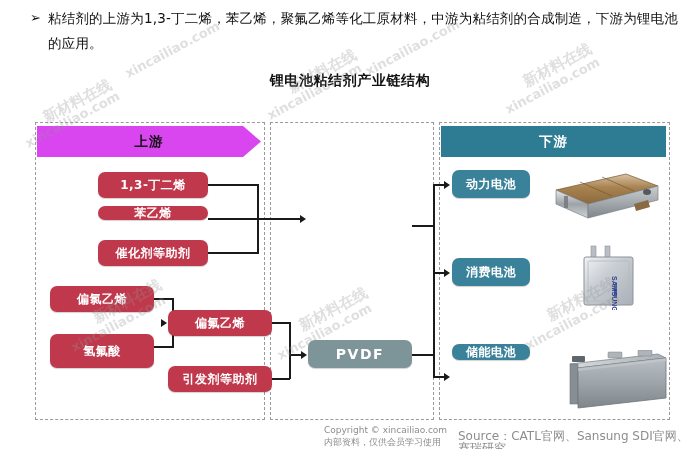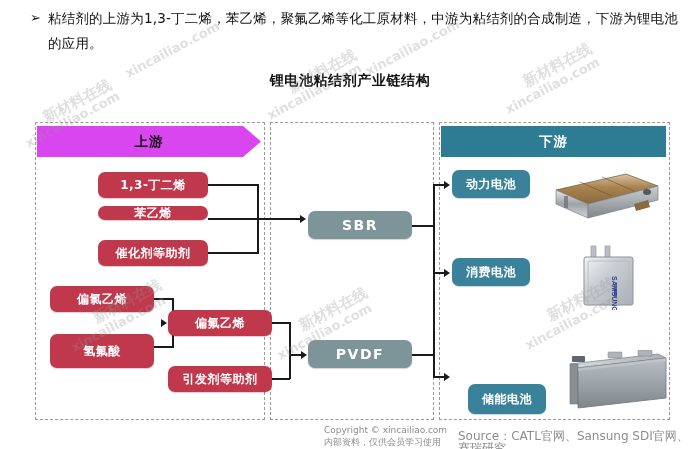--- a/index.html
+++ b/index.html
@@ -56,21 +56,21 @@
   #n-vdc{left:50px;top:286px;width:104px;height:26px;}
   #n-hf{left:50px;top:334px;width:104px;height:34px;}
   #n-vdf{left:168px;top:310px;width:104px;height:26px;}
   #n-initiator{left:168px;top:366px;width:104px;height:26px;}
   
   #n-sbr{left:308px;top:211px;width:104px;height:28px;}
   #n-pvdf{left:308px;top:340px;width:104px;height:28px;}
   
   #n-power{left:452px;top:170px;width:78px;height:28px;}
   #n-consumer{left:452px;top:258px;width:78px;height:28px;}
-  #n-storage{left:452px;top:384px;width:78px;height:30px;margin-left:16px;}
+  #n-storage{left:452px;top:344px;width:78px;height:16px;}
 
   
   .conn{position:absolute;background:#1a1a1a;}
   .h{height:1.6px;}
   .v{width:1.6px;}
   .arrow{position:absolute;width:0;height:0;border-top:4px solid transparent;
          border-bottom:4px solid transparent;border-left:6px solid #1a1a1a;}
 
   
   .product{position:absolute;}
@@ -148,21 +148,20 @@
   <div class="arrow" style="left:444px;top:373px;"></div>
 
   <div class="node red" id="n-butadiene">1,3-丁二烯</div>
   <div class="node red" id="n-styrene">苯乙烯</div>
   <div class="node red" id="n-catalyst">催化剂等助剂</div>
   <div class="node red" id="n-vdc">偏氯乙烯</div>
   <div class="node red" id="n-hf">氢氟酸</div>
   <div class="node red" id="n-vdf">偏氟乙烯</div>
   <div class="node red" id="n-initiator">引发剂等助剂</div>
 
-  <div class="node gray" id="n-sbr">SBR</div>
   <div class="node gray" id="n-pvdf">PVDF</div>
 
   <div class="node teal" id="n-power">动力电池</div>
   <div class="node teal" id="n-consumer">消费电池</div>
   <div class="node teal" id="n-storage">储能电池</div>
 
   <svg class="product" id="img-power" viewBox="0 0 122 56">
     <defs>
       <linearGradient id="gTop" x1="0" y1="0" x2="0" y2="1">
         <stop offset="0%" stop-color="#d9c3a4"></stop>

